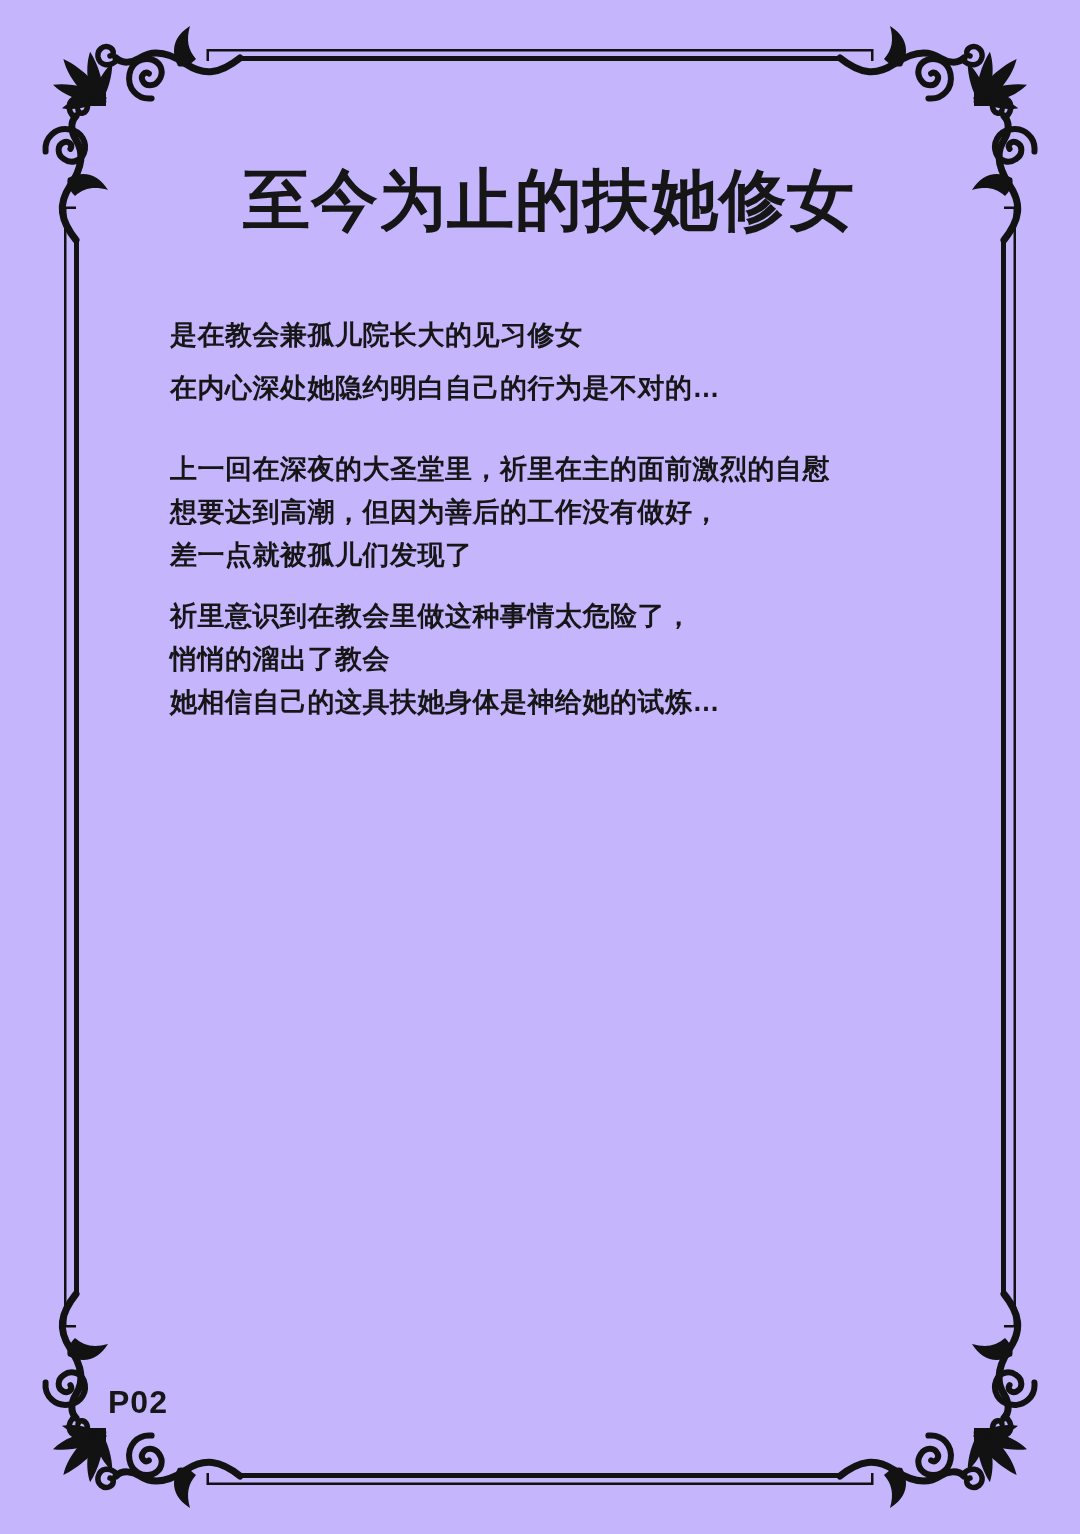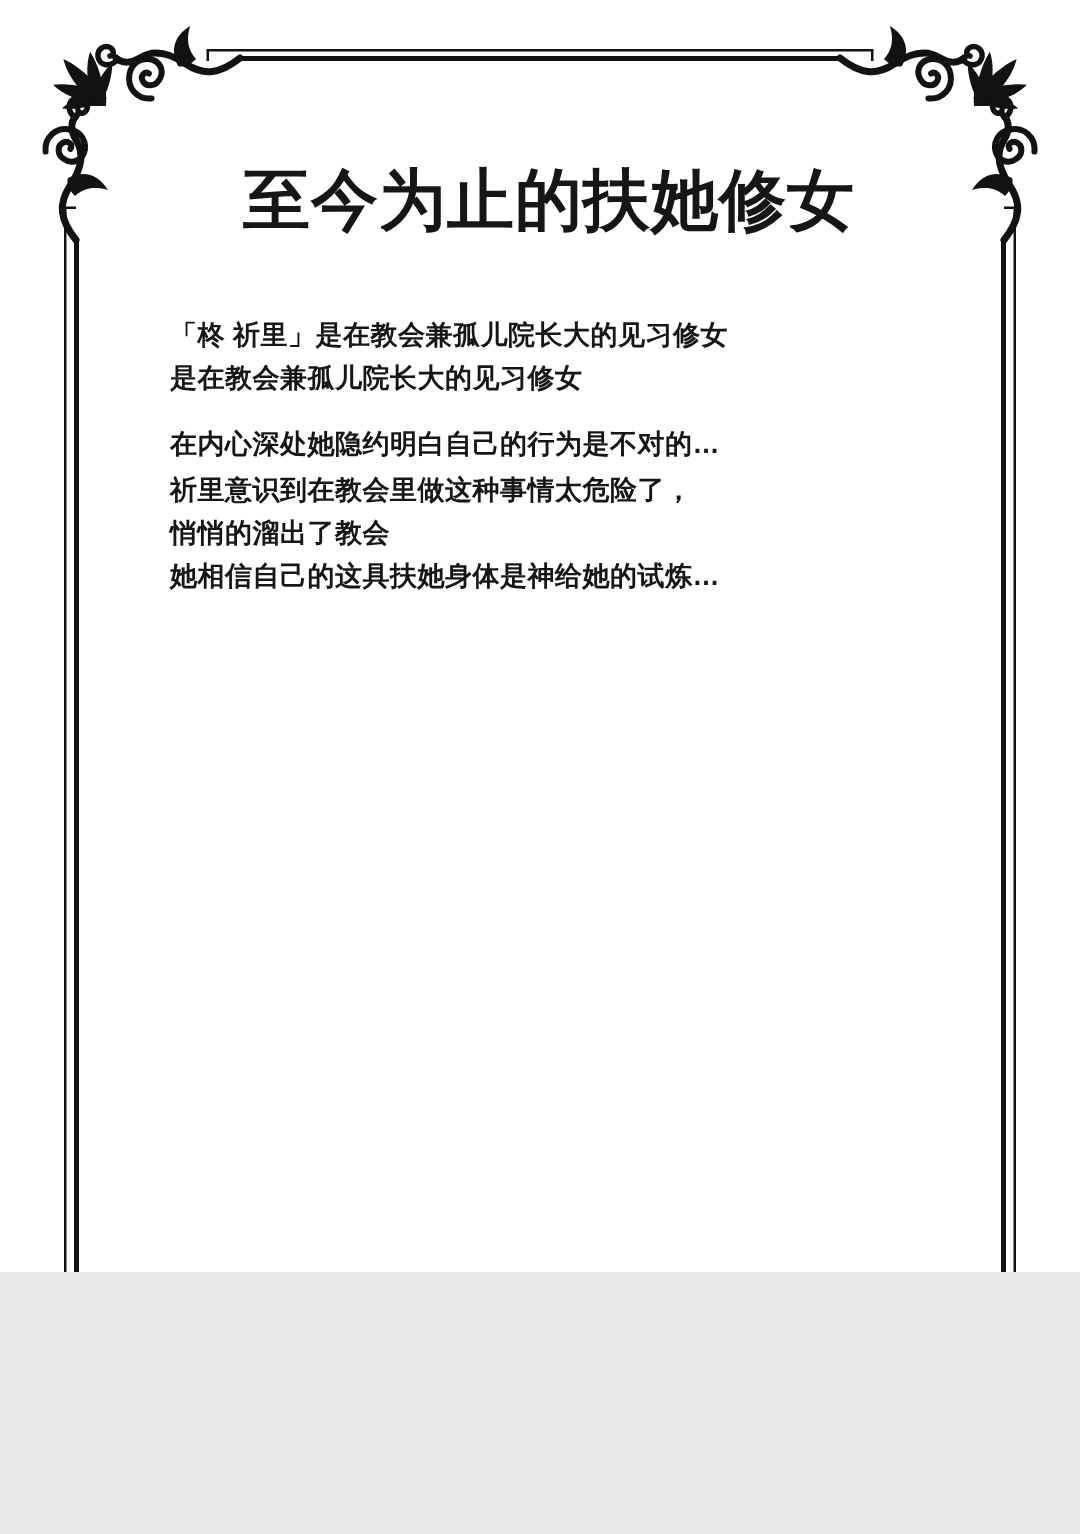--- a/index.html
+++ b/index.html
@@ -1,19 +1,19 @@
 <!DOCTYPE html>
 <html><head>
 <meta charset="utf-8">
 <style>
   html,body{margin:0;padding:0;background:#e8e8e8;}
   .page{
     position:relative;
-    width:1080px;height:1272px;
-    background:#ffffff;
+    width:1080px;height:1534px;
+    background:#c4b5fd;
     overflow:hidden;
     font-family:"Liberation Sans","DejaVu Sans",sans-serif;
     color:#161616;
   }
   svg.frame{position:absolute;left:0;top:0;}
   .title{
     position:absolute;
     left:0;right:0;top:150px;
     text-align:center;
     padding-left:18px;
@@ -90,27 +90,31 @@
     <use href="#corner"></use>
     <use href="#corner" transform="translate(1080,0) scale(-1,1)"></use>
     <use href="#corner" transform="translate(0,1534) scale(1,-1)"></use>
     <use href="#corner" transform="translate(1080,1534) scale(-1,-1)"></use>
   </svg>
 
   <div class="title">至今为止的扶她修女</div>
 
   <div class="body-text">
       <div style="margin-top: 0px;">
-        <div class="line">「柊 祈里」是在教会兼孤儿院长大的见习修女</div>
         <div class="line">是在教会兼孤儿院长大的见习修女</div>
       </div>
-      <div style="margin-top: 23px;">
+      <div style="margin-top: 10px;">
         <div class="line">在内心深处她隐约明白自己的行为是不对的…</div>
       </div>
-      <div style="margin-top: 3px;">
+      <div style="margin-top: 38px;">
+        <div class="line">上一回在深夜的大圣堂里，祈里在主的面前激烈的自慰</div>
+        <div class="line">想要达到高潮，但因为善后的工作没有做好，</div>
+        <div class="line">差一点就被孤儿们发现了</div>
+      </div>
+      <div style="margin-top: 18px;">
         <div class="line">祈里意识到在教会里做这种事情太危险了，</div>
         <div class="line">悄悄的溜出了教会</div>
         <div class="line">她相信自己的这具扶她身体是神给她的试炼…</div>
       </div>
     </div>
 
   <div class="page-number">P02</div>
 
 </div>
 

